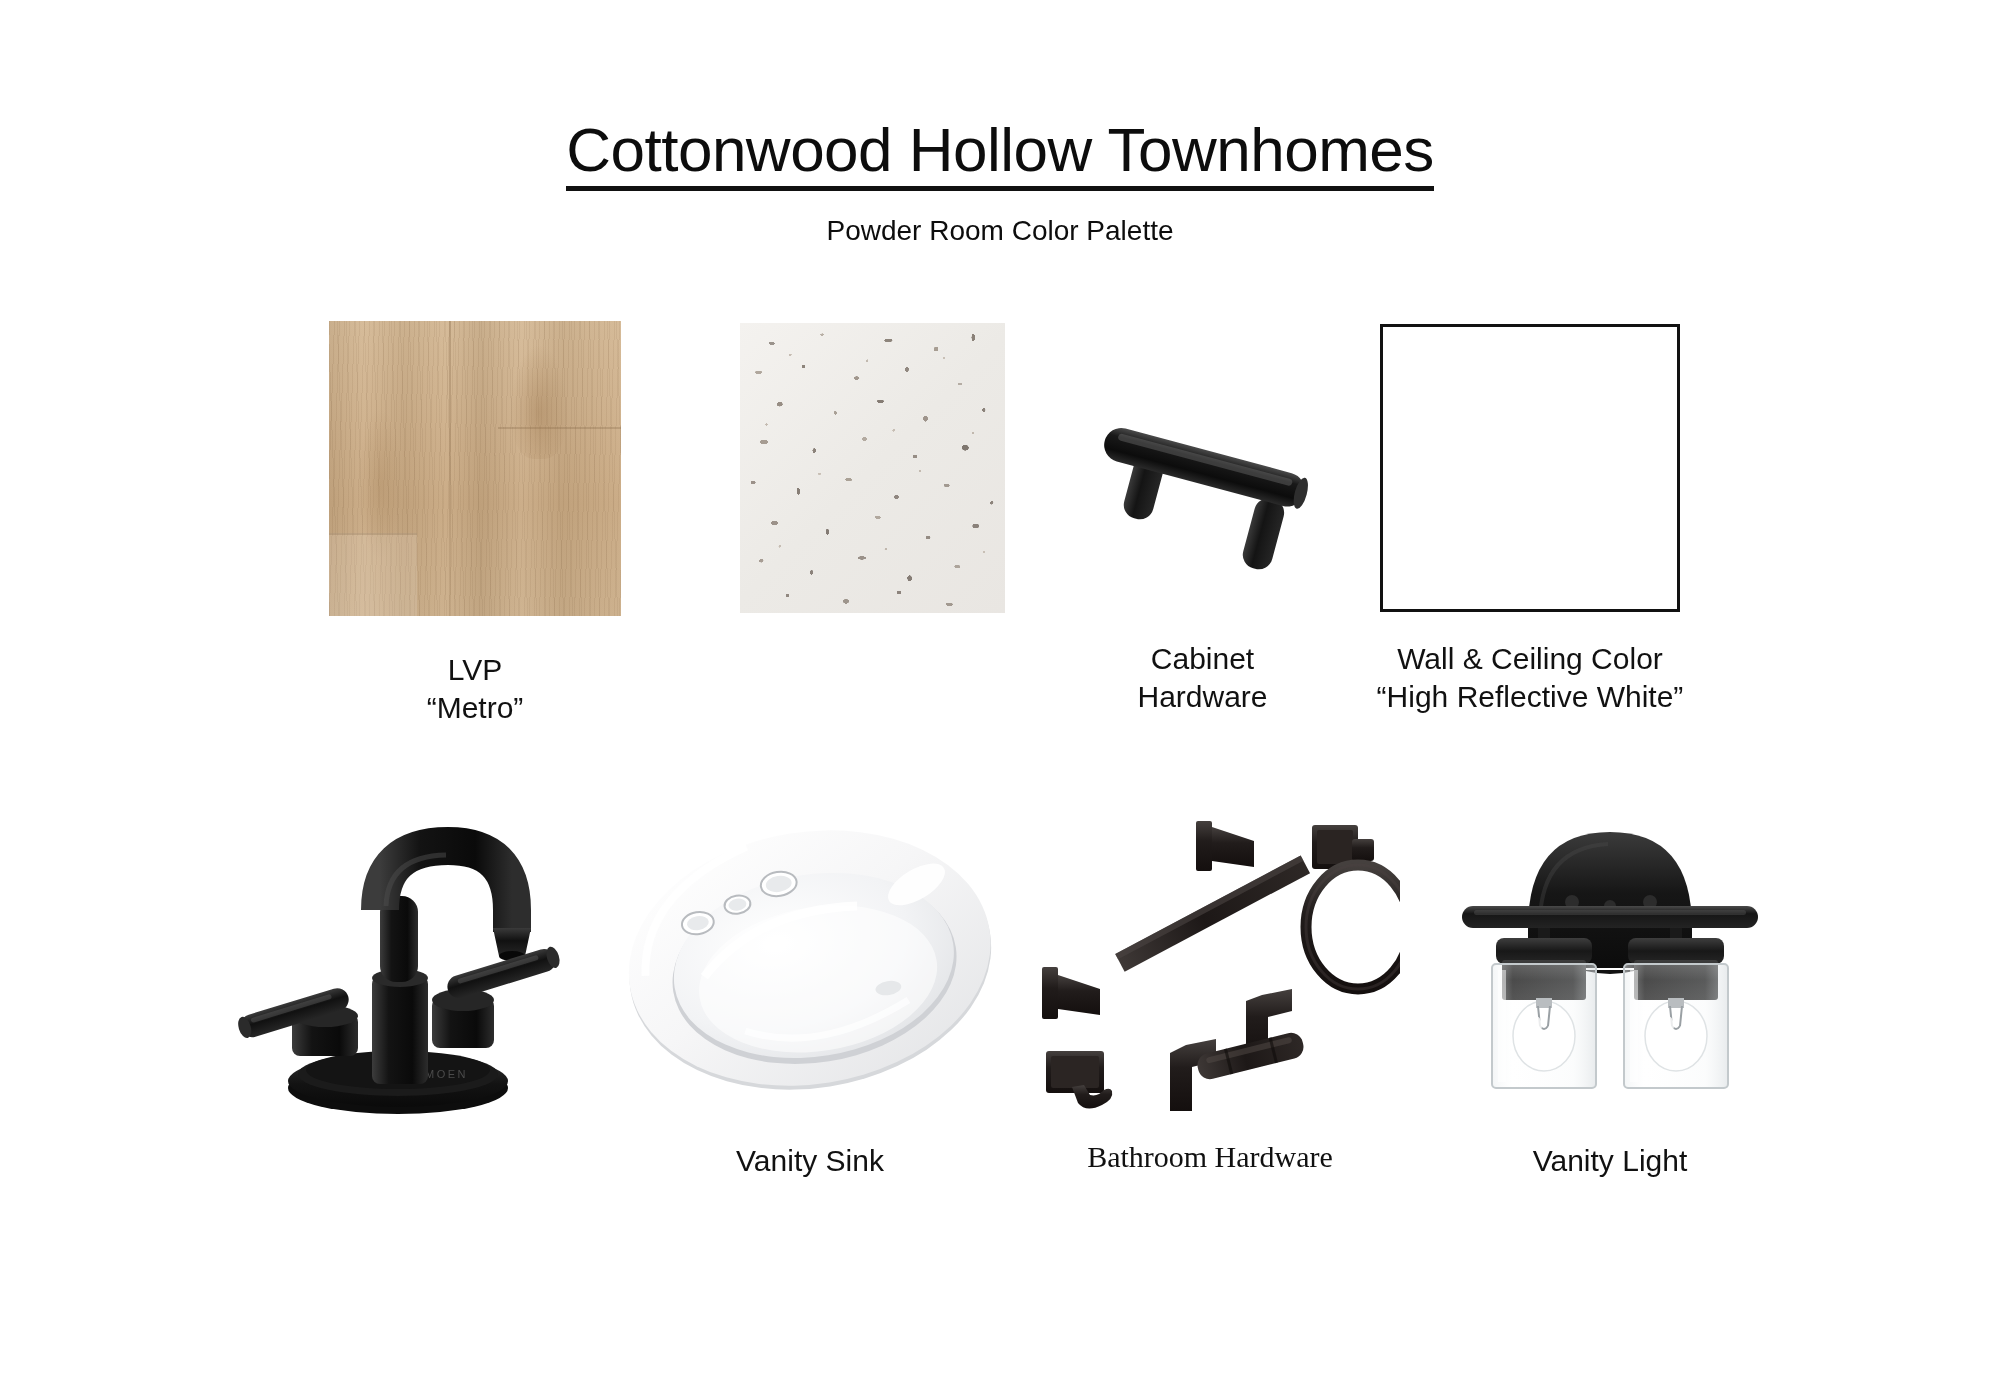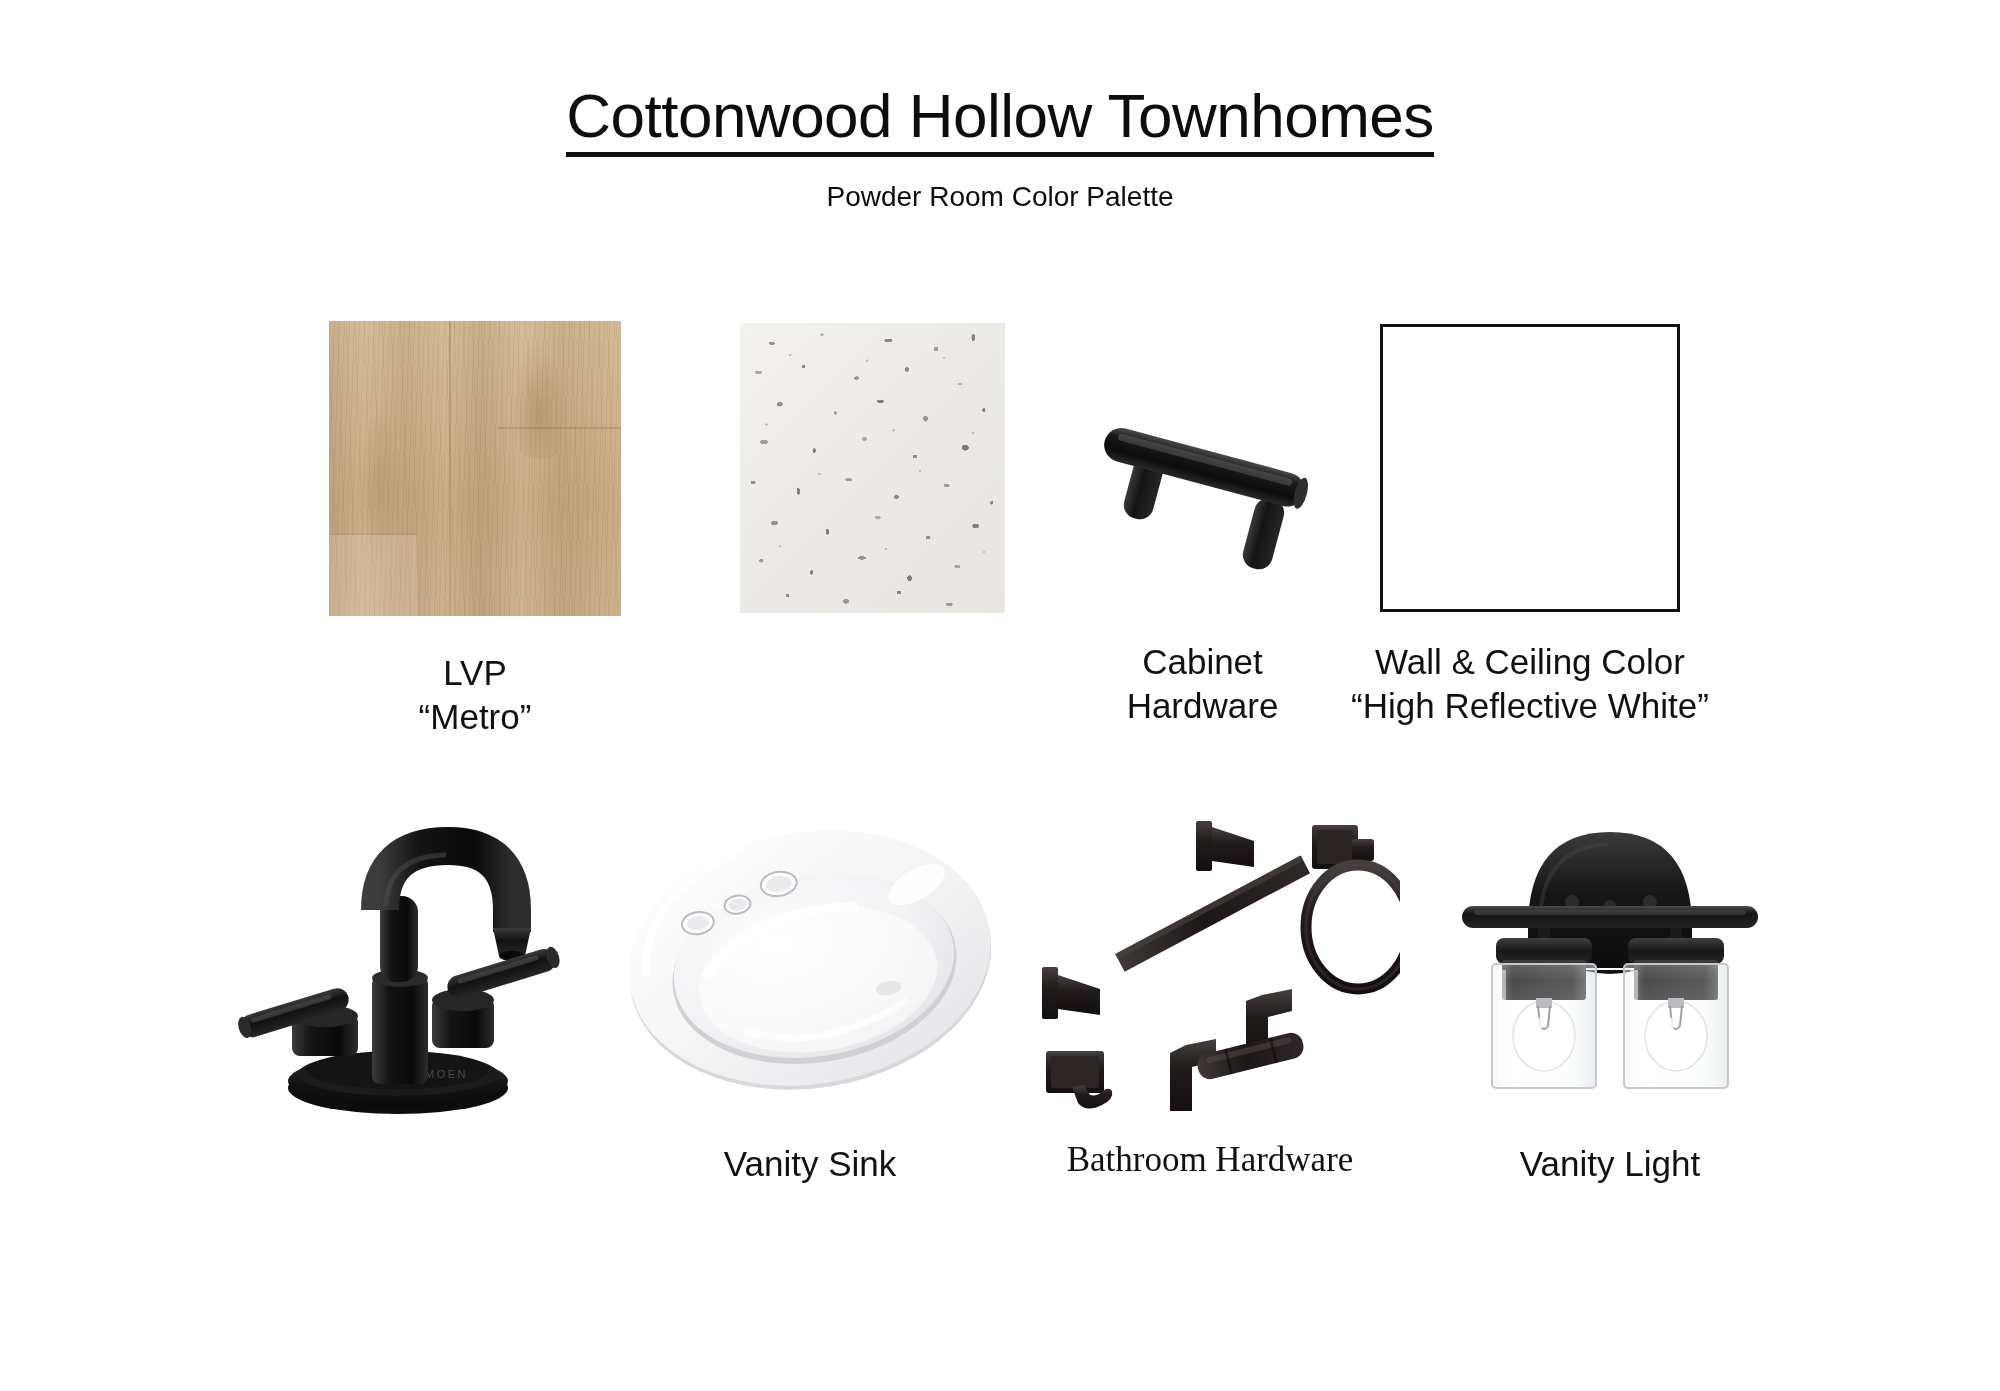--- a/index.html
+++ b/index.html
@@ -18,21 +18,21 @@
   }
 
   
   #header {
     position: absolute;
     top: 0; left: 0; right: 0;
     text-align: center;
   }
   #board-title {
     margin: 0;
-    padding-top: 84px;
+    padding-top: 118px;
     font-size: 62px;
     font-weight: 400;
     letter-spacing: -0.5px;
     line-height: 1.04;
     display: inline-block;
     border-bottom: 5px solid #111;
     padding-bottom: 4px;
   }
   #board-subtitle {
     margin: 0;
@@ -60,21 +60,21 @@
     align-items: center;
   }
 
   .swatch-wrap {
     display: flex;
     align-items: center;
     justify-content: center;
   }
   .caption {
     text-align: center;
-    font-size: 35px;
+    font-size: 30px;
     line-height: 1.26;
     letter-spacing: 0px;
     white-space: pre-line;
     color: #111;
   }
 
   
   #item-lvp        { width: 400px; }
   #item-countertop { width: 395px; }
   #item-cabinetry  { width: 330px; }

